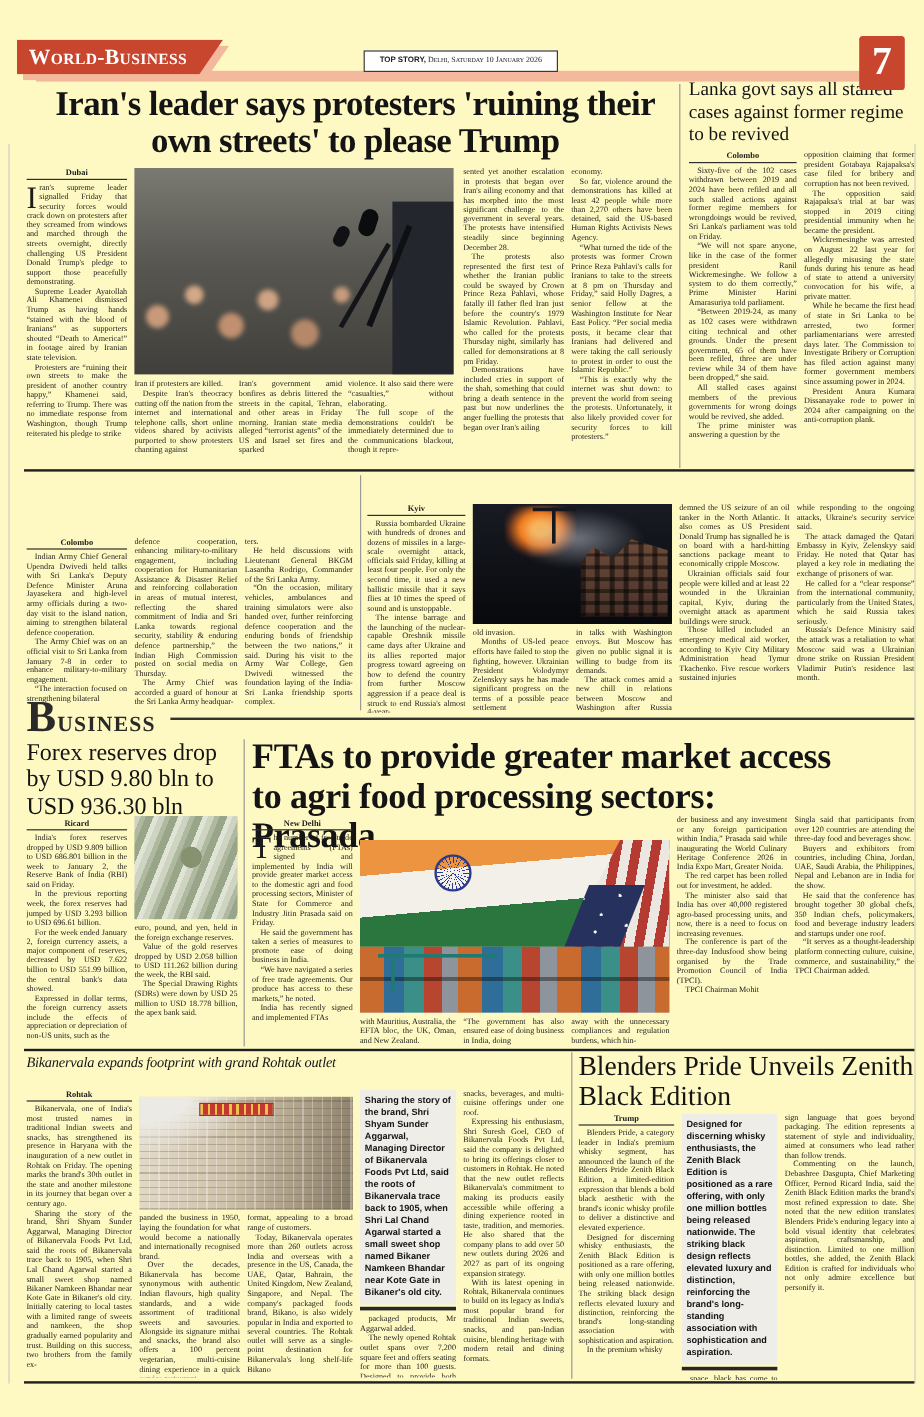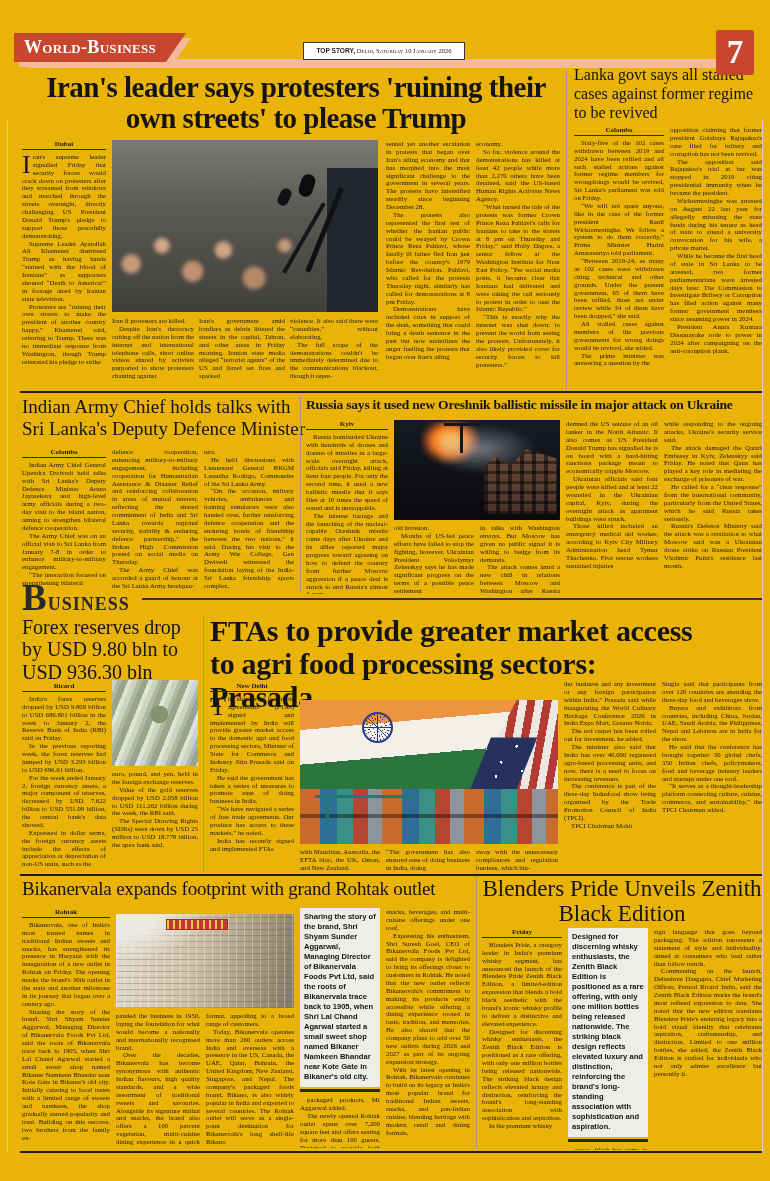--- a/index.html
+++ b/index.html
@@ -1,16 +1,16 @@
 <!DOCTYPE html>
 <html><head>
 <meta charset="utf-8">
 <style>
   html,body{margin:0;padding:0;background:#e8e6e1;}
-  .page{position:relative;width:770px;height:1181px;margin:0 auto;background:#eab308;
+  .page{position:relative;width:770px;height:1181px;margin:0 auto;background:#fef9c3;
         font-family:"Liberation Serif",serif;overflow:hidden;color:#1b1b1b;}
   .col{position:absolute;font-size:6.8px;line-height:1.16;text-align:justify;overflow:hidden;}
   .col p{margin:0;text-indent:7px;}
   .col p.lead-p{text-indent:0;}
   [data-bind-list] p{margin:0;text-indent:7px;}
   [data-bind-list].cont p:first-child{text-indent:0;}
   .dateline{display:block;text-align:center;font-weight:700;font-size:7px;line-height:1.35;
             border-bottom:1px solid #2e2e2e;margin-bottom:2.5px;}
   .dropcap{float:left;font-size:26px;line-height:21px;padding:1px 2px 0 0;}
   .headline{position:absolute;color:#141414;font-weight:400;}
@@ -138,21 +138,20 @@
         <p>opposition claiming that former president Gotabaya Rajapaksa's case filed for bribery and corruption has not been revived.</p>
         <p>The opposition said Rajapaksa's trial at bar was stopped in 2019 citing presidential immunity when he became the president.</p>
         <p>Wickremesinghe was arrested on August 22 last year for allegedly misusing the state funds during his tenure as head of state to attend a university convocation for his wife, a private matter.</p>
         <p>While he became the first head of state in Sri Lanka to be arrested, two former parliamentarians were arrested days later. The Commission to Investigate Bribery or Corruption has filed action against many former government members since assuming power in 2024.</p>
         <p>President Anura Kumara Dissanayake rode to power in 2024 after campaigning on the anti-corruption plank.</p>
       </div>
   </div>
 
   <div class="hrule" style="left:20px;top:391px;width:742px;height:1.6px;"></div>
 
-  <div class="headline" style="left:22px;top:396px;width:288px;font-size:19px;line-height:1.16;" data-bind="army.headline">Indian Army Chief holds talks with Sri Lanka's Deputy Defence Minister</div>
   <div class="col" style="left:22px;top:448px;width:84px;height:142px;">
     <span class="dateline" data-bind="army.dateline">Colombo</span>
     <div data-bind-list="army.col1">
         <p>Indian Army Chief General Upendra Dwivedi held talks with Sri Lanka's Deputy Defence Minister Aruna Jayasekera and high-level army officials during a two-day visit to the island nation, aiming to strengthen bilateral defence cooperation.</p>
         <p>The Army Chief was on an official visit to Sri Lanka from January 7-8 in order to enhance military-to-military engagement.</p>
         <p>“The interaction focused on strengthening bilateral</p>
       </div>
   </div>
   <div class="col" style="left:112px;top:448px;width:86px;height:142px;">
     <div data-bind-list="army.col2" class="cont">
@@ -163,21 +162,20 @@
   <div class="col" style="left:204px;top:448px;width:90px;height:142px;">
     <div data-bind-list="army.col3" class="cont">
         <p>ters.</p>
         <p>He held discussions with Lieutenant General BKGM Lasantha Rodrigo, Commander of the Sri Lanka Army.</p>
         <p>“On the occasion, military vehicles, ambulances and training simulators were also handed over, further reinforcing defence cooperation and the enduring bonds of friendship between the two nations,” it said. During his visit to the Army War College, Gen Dwivedi witnessed the foundation laying of the India-Sri Lanka friendship sports complex.</p>
       </div>
   </div>
 
   <div class="vr" style="left:300px;top:396px;height:196px;"></div>
 
-  <div class="headline" style="left:306px;top:397px;width:458px;font-size:13.5px;font-weight:700;letter-spacing:-0.2px;white-space:nowrap;" data-bind="russia.headline">Russia says it used new Oreshnik ballistic missile in major attack on Ukraine</div>
 
   <div class="photo" style="left:394px;top:420px;width:166px;height:100px;background:linear-gradient(180deg,#181b23,#0c0e13 70%,#08090c);">
     <div class="ph-el" style="left:16%;top:2%;width:36%;height:42%;filter:blur(1px);background:radial-gradient(ellipse at 50% 45%,#ffb34d 0 16%,#ef7a22 42%,rgba(220,90,30,.25) 66%,transparent 78%);"></div>
     <div class="ph-el" style="left:28%;top:4%;width:58%;height:50%;filter:blur(2px);background:radial-gradient(ellipse at 42% 50%,rgba(190,195,205,.55),transparent 70%);"></div>
     <div class="ph-el" style="right:2%;top:28%;width:44%;height:66%;background:
          repeating-linear-gradient(90deg,rgba(0,0,0,.5) 0 4px,transparent 4px 12px),
          repeating-linear-gradient(0deg,rgba(0,0,0,.45) 0 3px,transparent 3px 10px),
          linear-gradient(180deg,#6d4c3a,#49322a);
          clip-path:polygon(0 32%,14% 12%,38% 26%,58% 2%,100% 16%,100% 100%,0 100%);"></div>
     <div class="ph-el" style="left:30%;top:3%;width:22%;height:3px;background:#16181d;"></div>
@@ -302,21 +300,21 @@
     <div data-bind-list="fta.col6" class="cont">
         <p>Singla said that participants from over 120 countries are attending the three-day food and beverages show.</p>
         <p>Buyers and exhibitors from countries, including China, Jordan, UAE, Saudi Arabia, the Philippines, Nepal and Lebanon are in India for the show.</p>
         <p>He said that the conference has brought together 30 global chefs, 350 Indian chefs, policymakers, food and beverage industry leaders and startups under one roof.</p>
         <p>“It serves as a thought-leadership platform connecting culture, cuisine, commerce, and sustainability,” the TPCI Chairman added.</p>
       </div>
   </div>
 
   <div class="hrule" style="left:20px;top:874px;width:742px;height:1.6px;"></div>
 
-  <div class="headline" style="left:22px;top:878px;width:445px;font-size:19px;letter-spacing:-0.2px;white-space:nowrap;" data-bind="bikanervala.headline">Bikanervala expands footprint with grand Rohtak outlet</div>
+  <div class="headline" style="left:22px;top:878px;width:445px;font-size:12px;letter-spacing:-0.2px;white-space:nowrap;font-style:italic;" data-bind="bikanervala.headline">Bikanervala expands footprint with grand Rohtak outlet</div>
 
   <div class="photo" style="left:116px;top:914px;width:178px;height:94px;background:
        radial-gradient(ellipse at 0% 0%,#eceae4 0 16%,transparent 36%),
        repeating-linear-gradient(90deg,rgba(255,255,255,.3) 0 1px,transparent 1px 8px),
        repeating-linear-gradient(0deg,rgba(90,80,65,.3) 0 1px,transparent 1px 6px),
        linear-gradient(100deg,#e4dccb 0%,#cfc2ab 45%,#a2947d 80%,#857a67 100%);">
     <div class="ph-el" style="left:28%;top:5%;width:34%;height:10%;background:repeating-linear-gradient(90deg,#f0c24a 0 2px,#c4392f 2px 6px);border:1px solid #a32c24;"></div>
   </div>
 
   <div class="col" style="left:22px;top:908px;width:88px;height:240px;">
@@ -350,23 +348,23 @@
   <div class="col" style="left:386px;top:908px;width:84px;height:240px;">
     <div data-bind-list="bikanervala.col4" class="cont">
         <p>snacks, beverages, and multi-cuisine offerings under one roof.</p>
         <p>Expressing his enthusiasm, Shri Suresh Goel, CEO of Bikanervala Foods Pvt Ltd, said the company is delighted to bring its offerings closer to customers in Rohtak. He noted that the new outlet reflects Bikanervala's commitment to making its products easily accessible while offering a dining experience rooted in taste, tradition, and memories. He also shared that the company plans to add over 50 new outlets during 2026 and 2027 as part of its ongoing expansion strategy.</p>
         <p>With its latest opening in Rohtak, Bikanervala continues to build on its legacy as India's most popular brand for traditional Indian sweets, snacks, and pan-Indian cuisine, blending heritage with modern retail and dining formats.</p>
       </div>
   </div>
 
   <div class="vr" style="left:476px;top:877px;height:272px;"></div>
 
-  <div class="headline" style="left:482px;top:876px;width:280px;font-size:23px;line-height:1.1;text-align:center;" data-bind="blenders.headline">Blenders Pride Unveils Zenith Black Edition</div>
+  <div class="headline" style="left:482px;top:876px;width:280px;font-size:23px;line-height:1.1;text-align:left;" data-bind="blenders.headline">Blenders Pride Unveils Zenith Black Edition</div>
   <div class="col" style="left:482px;top:928px;width:80px;height:222px;">
-    <span class="dateline" data-bind="blenders.dateline">Friday</span>
+    <span class="dateline" data-bind="blenders.dateline">Trump</span>
     <div data-bind-list="blenders.col1">
         <p>Blenders Pride, a category leader in India's premium whisky segment, has announced the launch of the Blenders Pride Zenith Black Edition, a limited-edition expression that blends a bold black aesthetic with the brand's iconic whisky profile to deliver a distinctive and elevated experience.</p>
         <p>Designed for discerning whisky enthusiasts, the Zenith Black Edition is positioned as a rare offering, with only one million bottles being released nationwide. The striking black design reflects elevated luxury and distinction, reinforcing the brand's long-standing association with sophistication and aspiration.</p>
         <p>In the premium whisky</p>
       </div>
   </div>
   <div class="boxcol" style="left:568px;top:928px;width:80px;height:222px;">
     <div class="pullbox" data-bind="blenders.pullquote">Designed for discerning whisky enthusiasts, the Zenith Black Edition is positioned as a rare offering, with only one million bottles being released nationwide. The striking black design reflects elevated luxury and distinction, reinforcing the brand's long-standing association with sophistication and aspiration.</div>
     <div class="pullbar"></div>
     <div class="below" data-bind-list="blenders.boxcol_below">

